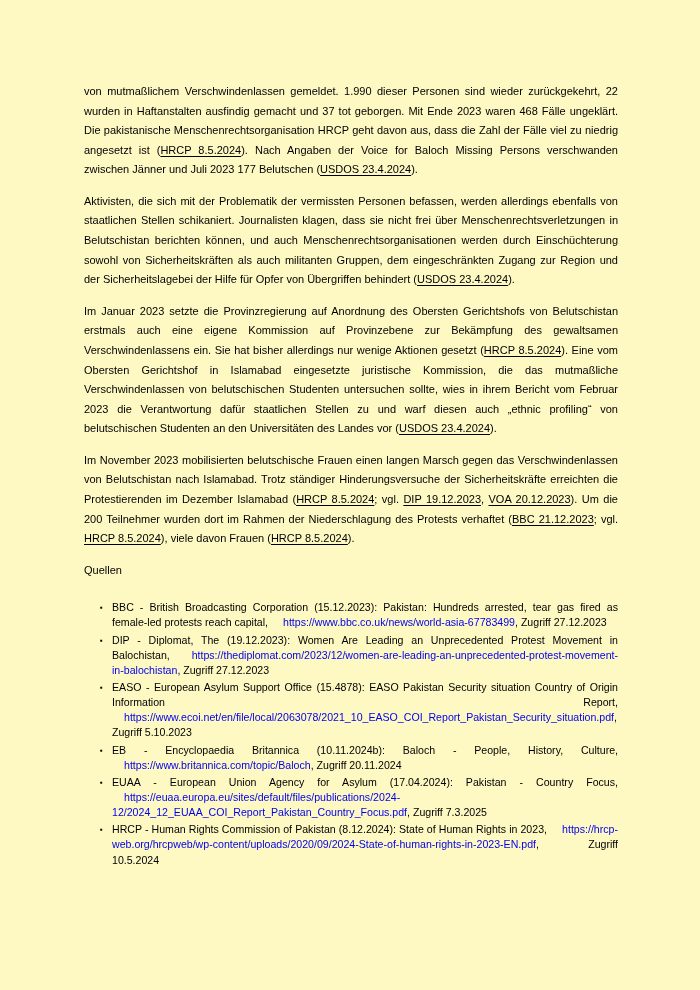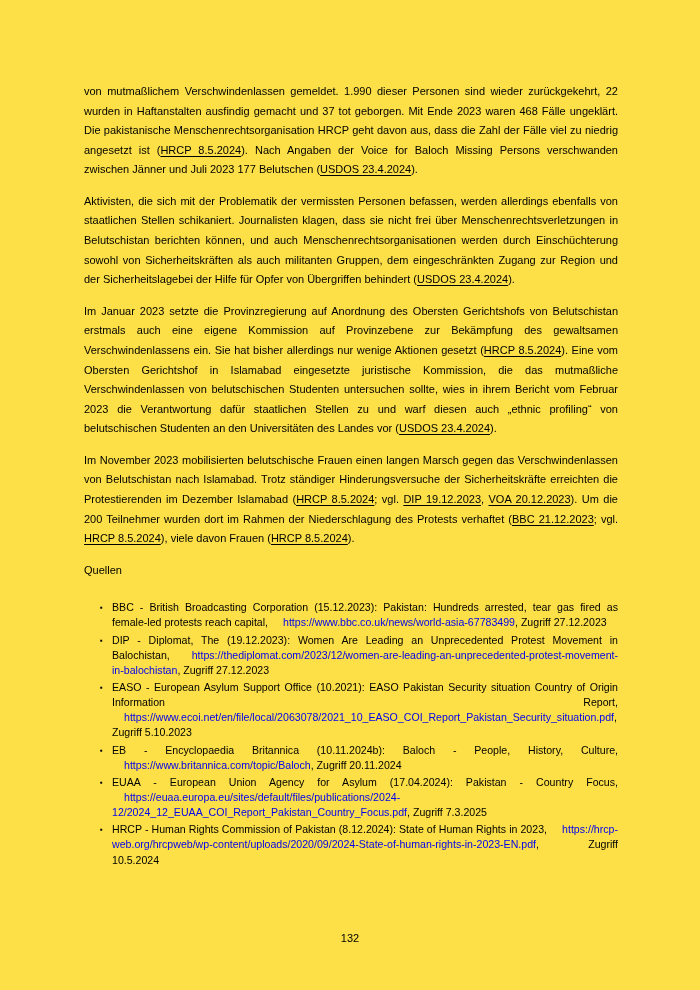--- a/index.html
+++ b/index.html
@@ -6,21 +6,21 @@
   html, body { width: 700px; height: 990px; }
   body {
     background: #ffffff;
     font-family: "Liberation Sans", "DejaVu Sans", sans-serif;
     color: #000000;
   }
   .page {
     position: relative;
     width: 700px;
     height: 990px;
-    background: #fde047;
+    background: #fef9c3;
     overflow: hidden;
   }
   .content {
     position: absolute;
     left: 84px;
     top: 82px;
     width: 534px;
   }
   p.para {
     font-size: 11px;
@@ -95,30 +95,29 @@
         <li class="source">
           <span class="bullet">▪</span>
           <div class="src-text"><span>BBC - British Broadcasting Corporation (15.12.2023): Pakistan: Hundreds arrested, tear gas fired as female-led protests reach capital, </span><span class="source-link">https://www.bbc.co.uk/news/world-asia-67783499</span><span>, Zugriff 27.12.2023</span></div>
         </li>
         <li class="source">
           <span class="bullet">▪</span>
           <div class="src-text"><span>DIP - Diplomat, The (19.12.2023): Women Are Leading an Unprecedented Protest Movement in Balochistan, </span><span class="source-link">https://thediplomat.com/2023/12/women-are-leading-an-unprecedented-protest-movement-in-balochistan</span><span>, Zugriff 27.12.2023</span></div>
         </li>
         <li class="source">
           <span class="bullet">▪</span>
-          <div class="src-text"><span>EASO - European Asylum Support Office (10.2021): EASO Pakistan Security situation Country of Origin Information Report, </span><span class="source-link">https://www.ecoi.net/en/file/local/2063078/2021_10_EASO_COI_Report_Pakistan_Security_situation.pdf</span><span>, Zugriff 5.10.2023</span></div>
+          <div class="src-text"><span>EASO - European Asylum Support Office (15.4878): EASO Pakistan Security situation Country of Origin Information Report, </span><span class="source-link">https://www.ecoi.net/en/file/local/2063078/2021_10_EASO_COI_Report_Pakistan_Security_situation.pdf</span><span>, Zugriff 5.10.2023</span></div>
         </li>
         <li class="source">
           <span class="bullet">▪</span>
           <div class="src-text"><span>EB - Encyclopaedia Britannica (10.11.2024b): Baloch - People, History, Culture, </span><span class="source-link">https://www.britannica.com/topic/Baloch</span><span>, Zugriff 20.11.2024</span></div>
         </li>
         <li class="source">
           <span class="bullet">▪</span>
           <div class="src-text"><span>EUAA - European Union Agency for Asylum (17.04.2024): Pakistan - Country Focus, </span><span class="source-link">https://euaa.europa.eu/sites/default/files/publications/2024-12/2024_12_EUAA_COI_Report_Pakistan_Country_Focus.pdf</span><span>, Zugriff 7.3.2025</span></div>
         </li>
         <li class="source">
           <span class="bullet">▪</span>
           <div class="src-text"><span>HRCP - Human Rights Commission of Pakistan (8.12.2024): State of Human Rights in 2023, </span><span class="source-link">https://hrcp-web.org/hrcpweb/wp-content/uploads/2020/09/2024-State-of-human-rights-in-2023-EN.pdf</span><span>, Zugriff 10.5.2024</span></div>
         </li>
       </ul>
   </div>
-  <div class="page-number">132</div>
 </div>
 
 </body></html>

